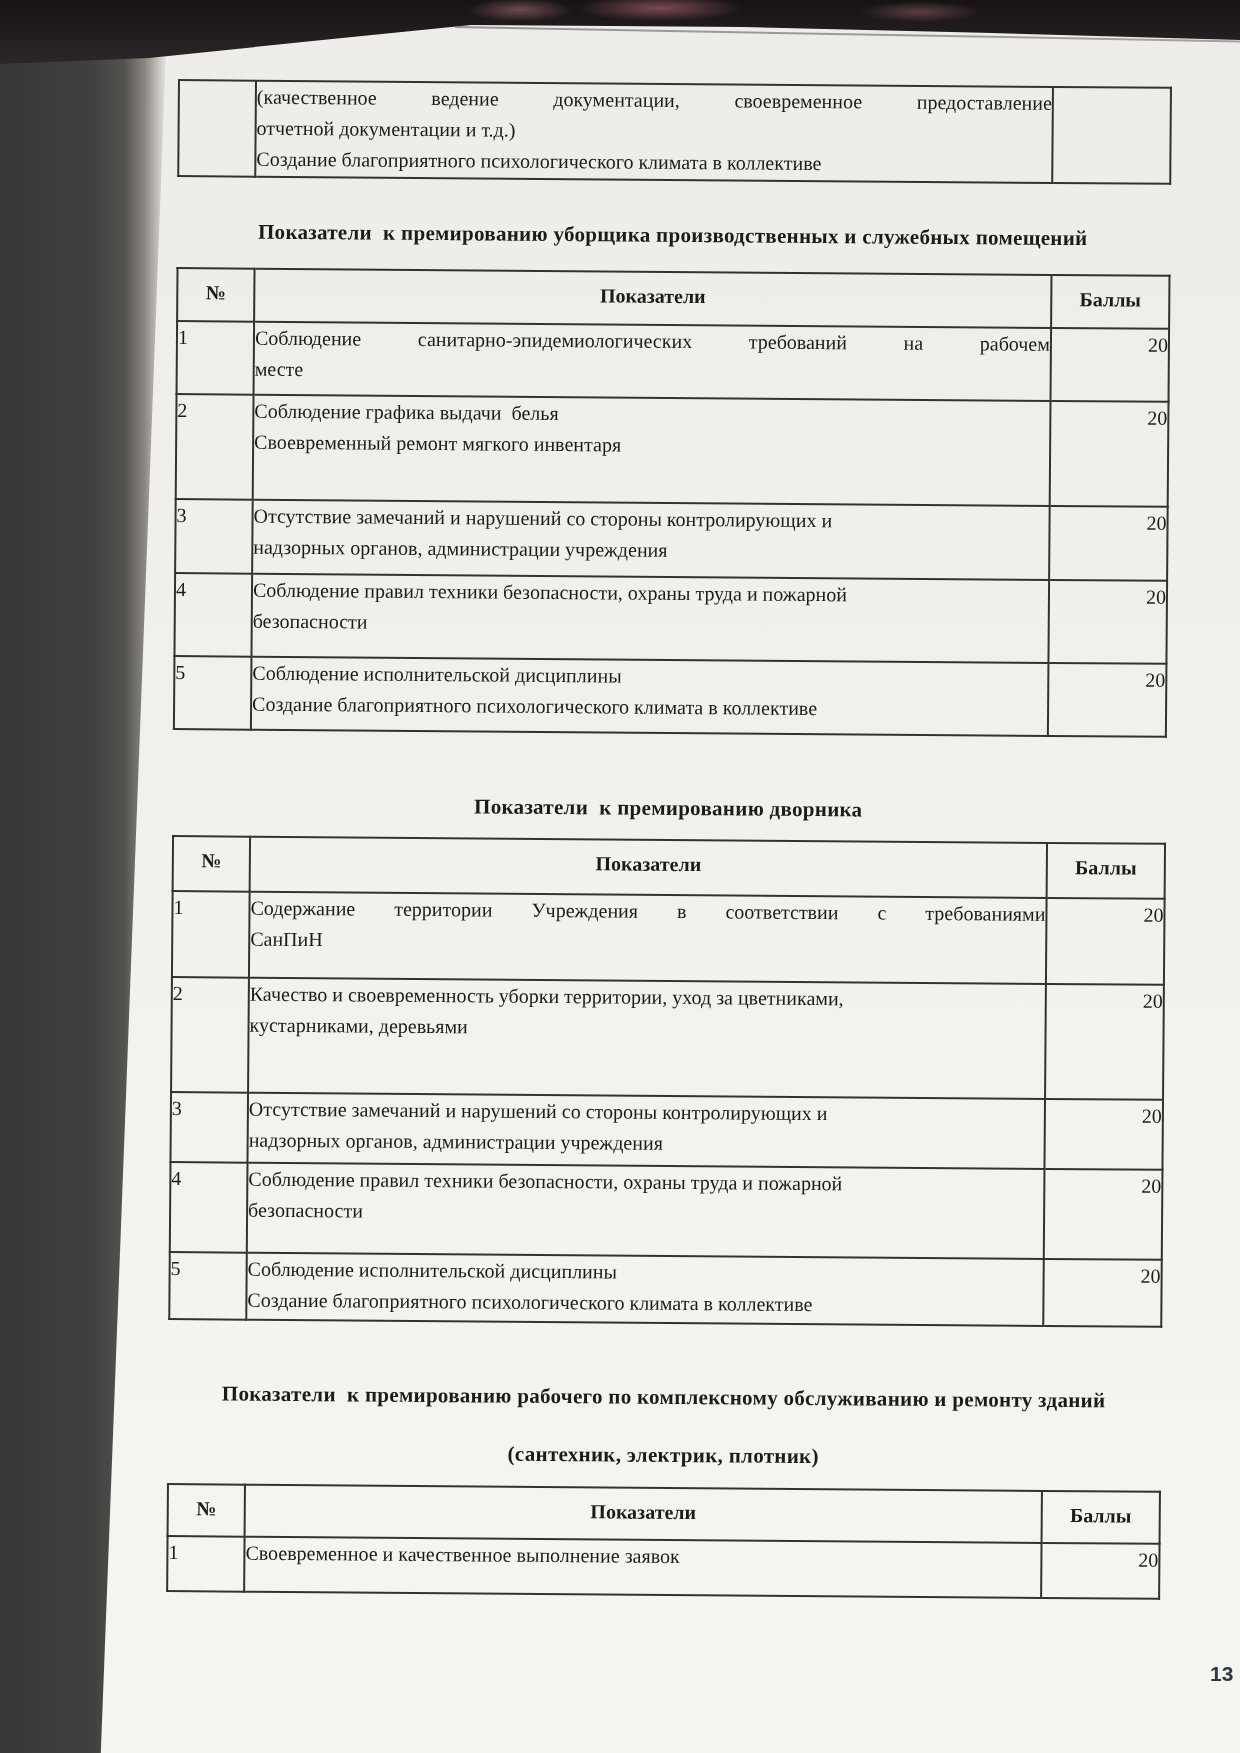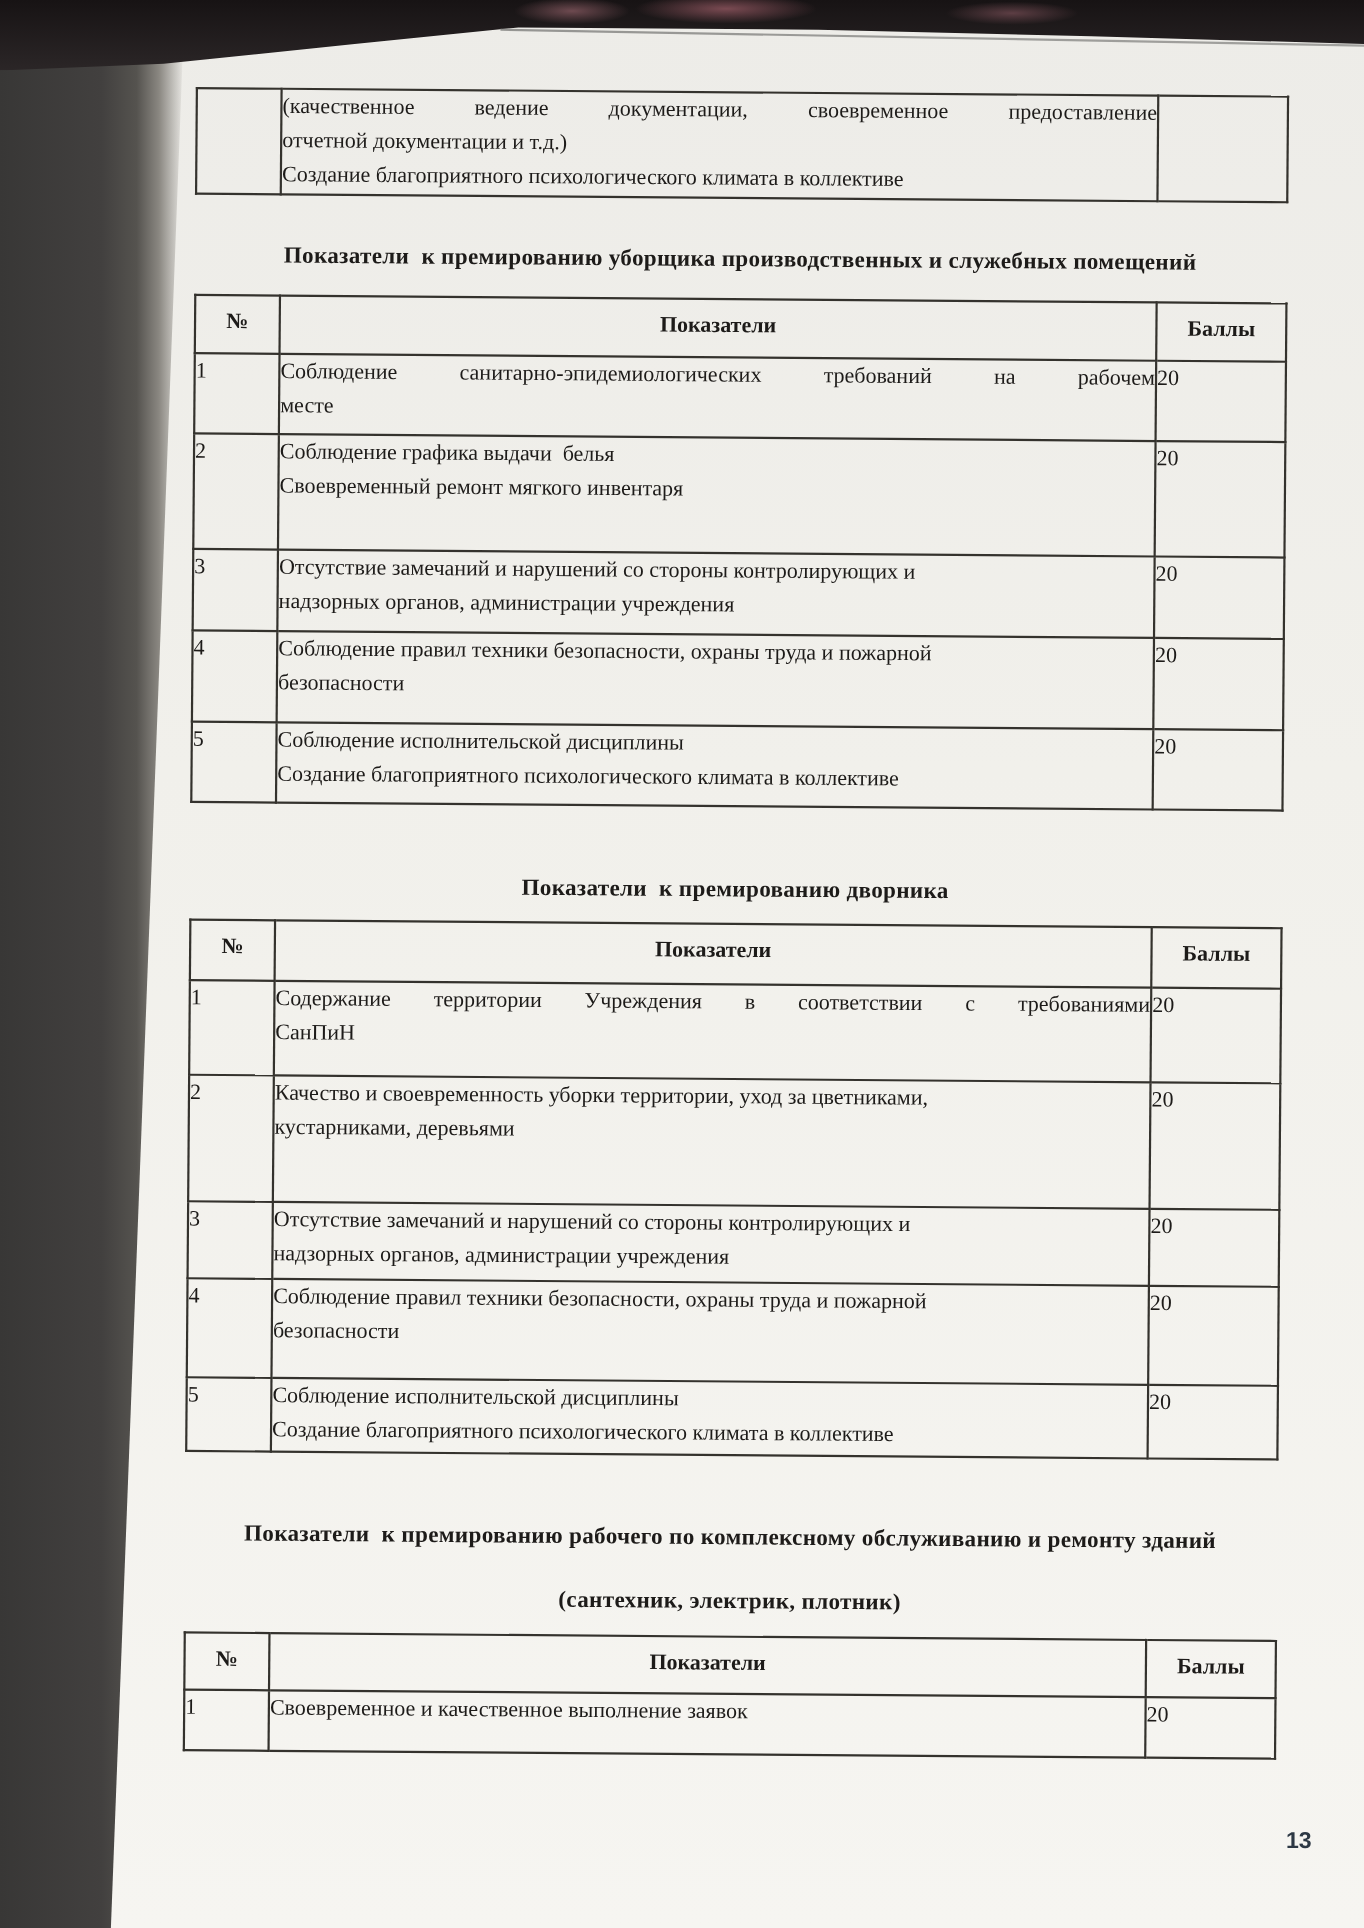--- a/index.html
+++ b/index.html
@@ -46,33 +46,33 @@
     background:transparent;
   }
   .tbl td,.tbl th{
     border:2px solid #34322d;
     vertical-align:top;
     font-size:20px;line-height:31px;
     padding:0;
   }
   .c-num{padding:6px 0 0 18px;}
   .c-ind{padding:6px 17px 0 19px;}
-  .c-score{text-align:left;padding-top:7px;}
+  .c-score{text-align:right;padding-top:7px;}
   th.c-hnum,th.c-hind,th.c-hscore{
     text-align:center;font-weight:bold;padding-top:8px;vertical-align:top;
   }
   .line{white-space:pre-wrap;}
   .stretch{text-align:justify;text-align-last:justify;}
   .heading{
     position:absolute;left:178px;width:992px;text-align:center;
     font-weight:bold;font-size:21px;line-height:26px;
     letter-spacing:0.3px;white-space:pre-wrap;
   }
   .pageno{
-    position:absolute;left:1169px;top:1662px;
+    position:absolute;left:1210px;top:1662px;
     font-family:"Liberation Sans", sans-serif;font-weight:bold;
     font-size:21px;color:#2d3844;
   }
 </style>
 </head>
 <body>
 
 <div class="sheet">
   <div class="edge-left"></div>
   <div class="edge-top"></div>

